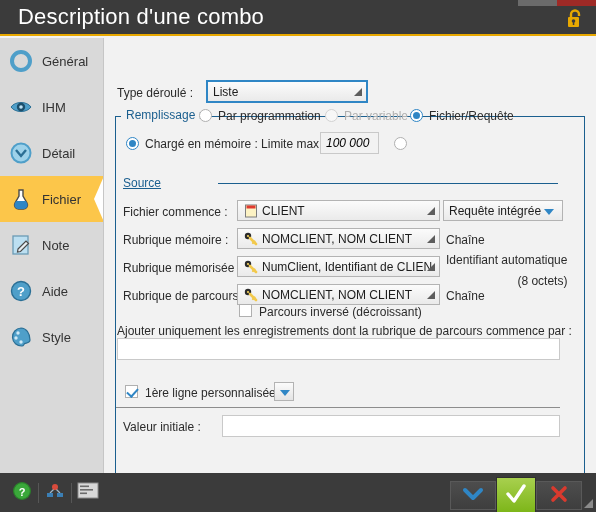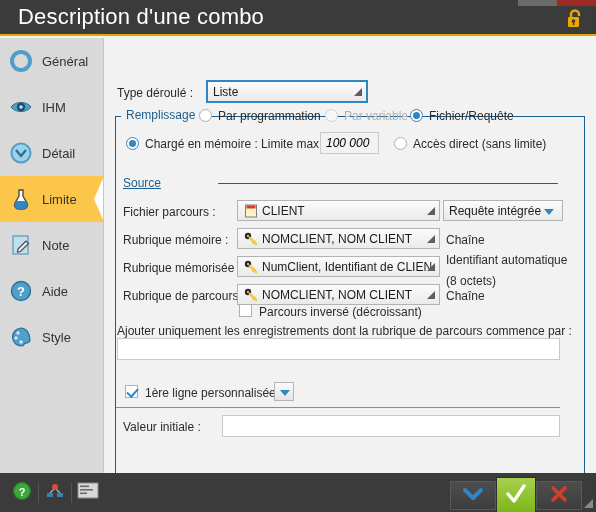--- a/index.html
+++ b/index.html
@@ -6,20 +6,21 @@
   html, body {
     width: 596px; height: 512px;
     font-family: "Liberation Sans", sans-serif;
     background: #f2f2f2;
     overflow: hidden;
   }
   #app {
     position: relative;
     width: 596px; height: 512px;
     background: #f2f2f2;
+    text-align: right;
   }
 
   
   .titlebar {
     position: absolute; left: 0; top: 0; width: 596px; height: 36px;
     background: #3b3b3b;
     border-bottom: 2px solid #e8a800;
   }
   .titlebar .title {
     position: absolute; left: 18px; top: 4px;
@@ -282,21 +283,21 @@
     </div>
 
 
     <div class="side-item active">
       <span class="sicon">
         <svg width="24" height="24" viewBox="0 0 24 24">
           <path d="M10 3 h4 v6 l4 7 a4 4 0 0 1-3.4 6 h-5.2 A4 4 0 0 1 6 16 l4-7 Z" fill="#ffffff" stroke="#4a4a4a" stroke-width="1.4"></path>
           <path d="M7.2 14 h9.6 l1.2 2 a4 4 0 0 1-3.4 6 h-5.2 A4 4 0 0 1 6 16 Z" fill="#2f86c5"></path>
         </svg>
       </span>
-      <span>Limite</span>
+      <span>Fichier</span>
     </div>
 
     <div class="side-item">
       <span class="sicon">
         <svg width="24" height="24" viewBox="0 0 24 24">
           <rect x="4" y="3" width="15" height="18" fill="#bcdff1" stroke="#6a9bb5" stroke-width="1.3"></rect>
           <path d="M9 16 l8-8 2.5 2.5 -8 8 -3 .5 Z" fill="#e8eef2" stroke="#4a4a4a" stroke-width="1.2"></path>
         </svg>
       </span>
       <span>Note</span>
@@ -344,26 +345,25 @@
 
     <div class="radio on" style="left:307px; top:71px;"></div>
     <div class="lbl" style="left:326px; top:71px;">Fichier/Requête</div>
 
     <div class="radio on" style="left:23px; top:99px;"></div>
     <div class="lbl" style="left:42px; top:99px;">Chargé en mémoire : Limite max :</div>
     <div class="textbox grey" style="left:217px; top:94px; width:59px; height:22px;">
       <span>100 000</span>
     </div>
     <div class="radio" style="left:291px; top:99px;"></div>
-    <div class="lbl" style="left:310px; top:99px;">Accès direct (sans limite)</div>
 
     <div class="hline" style="left:115px; top:145px; width:340px;"></div>
     <div class="lbl lbl-blue" style="left:20px; top:138px;">Source</div>
 
-    <div class="lbl" style="left:20px; top:167px;">Fichier parcours :</div>
+    <div class="lbl" style="left:20px; top:167px;">Fichier commence :</div>
     <div class="combo" style="left:134px; top:162px; width:203px;">
       <span class="mini-icon">
         <svg width="14" height="14" viewBox="0 0 14 14">
           <rect x="1.5" y="1" width="11" height="12" fill="#fdf3c4" stroke="#7d7d7d" stroke-width="1"></rect>
           <rect x="2.5" y="1.5" width="9" height="3" fill="#e03a30"></rect>
         </svg>
       </span>
       <span>CLIENT</span>
       <span class="arrow"></span>
     </div>

